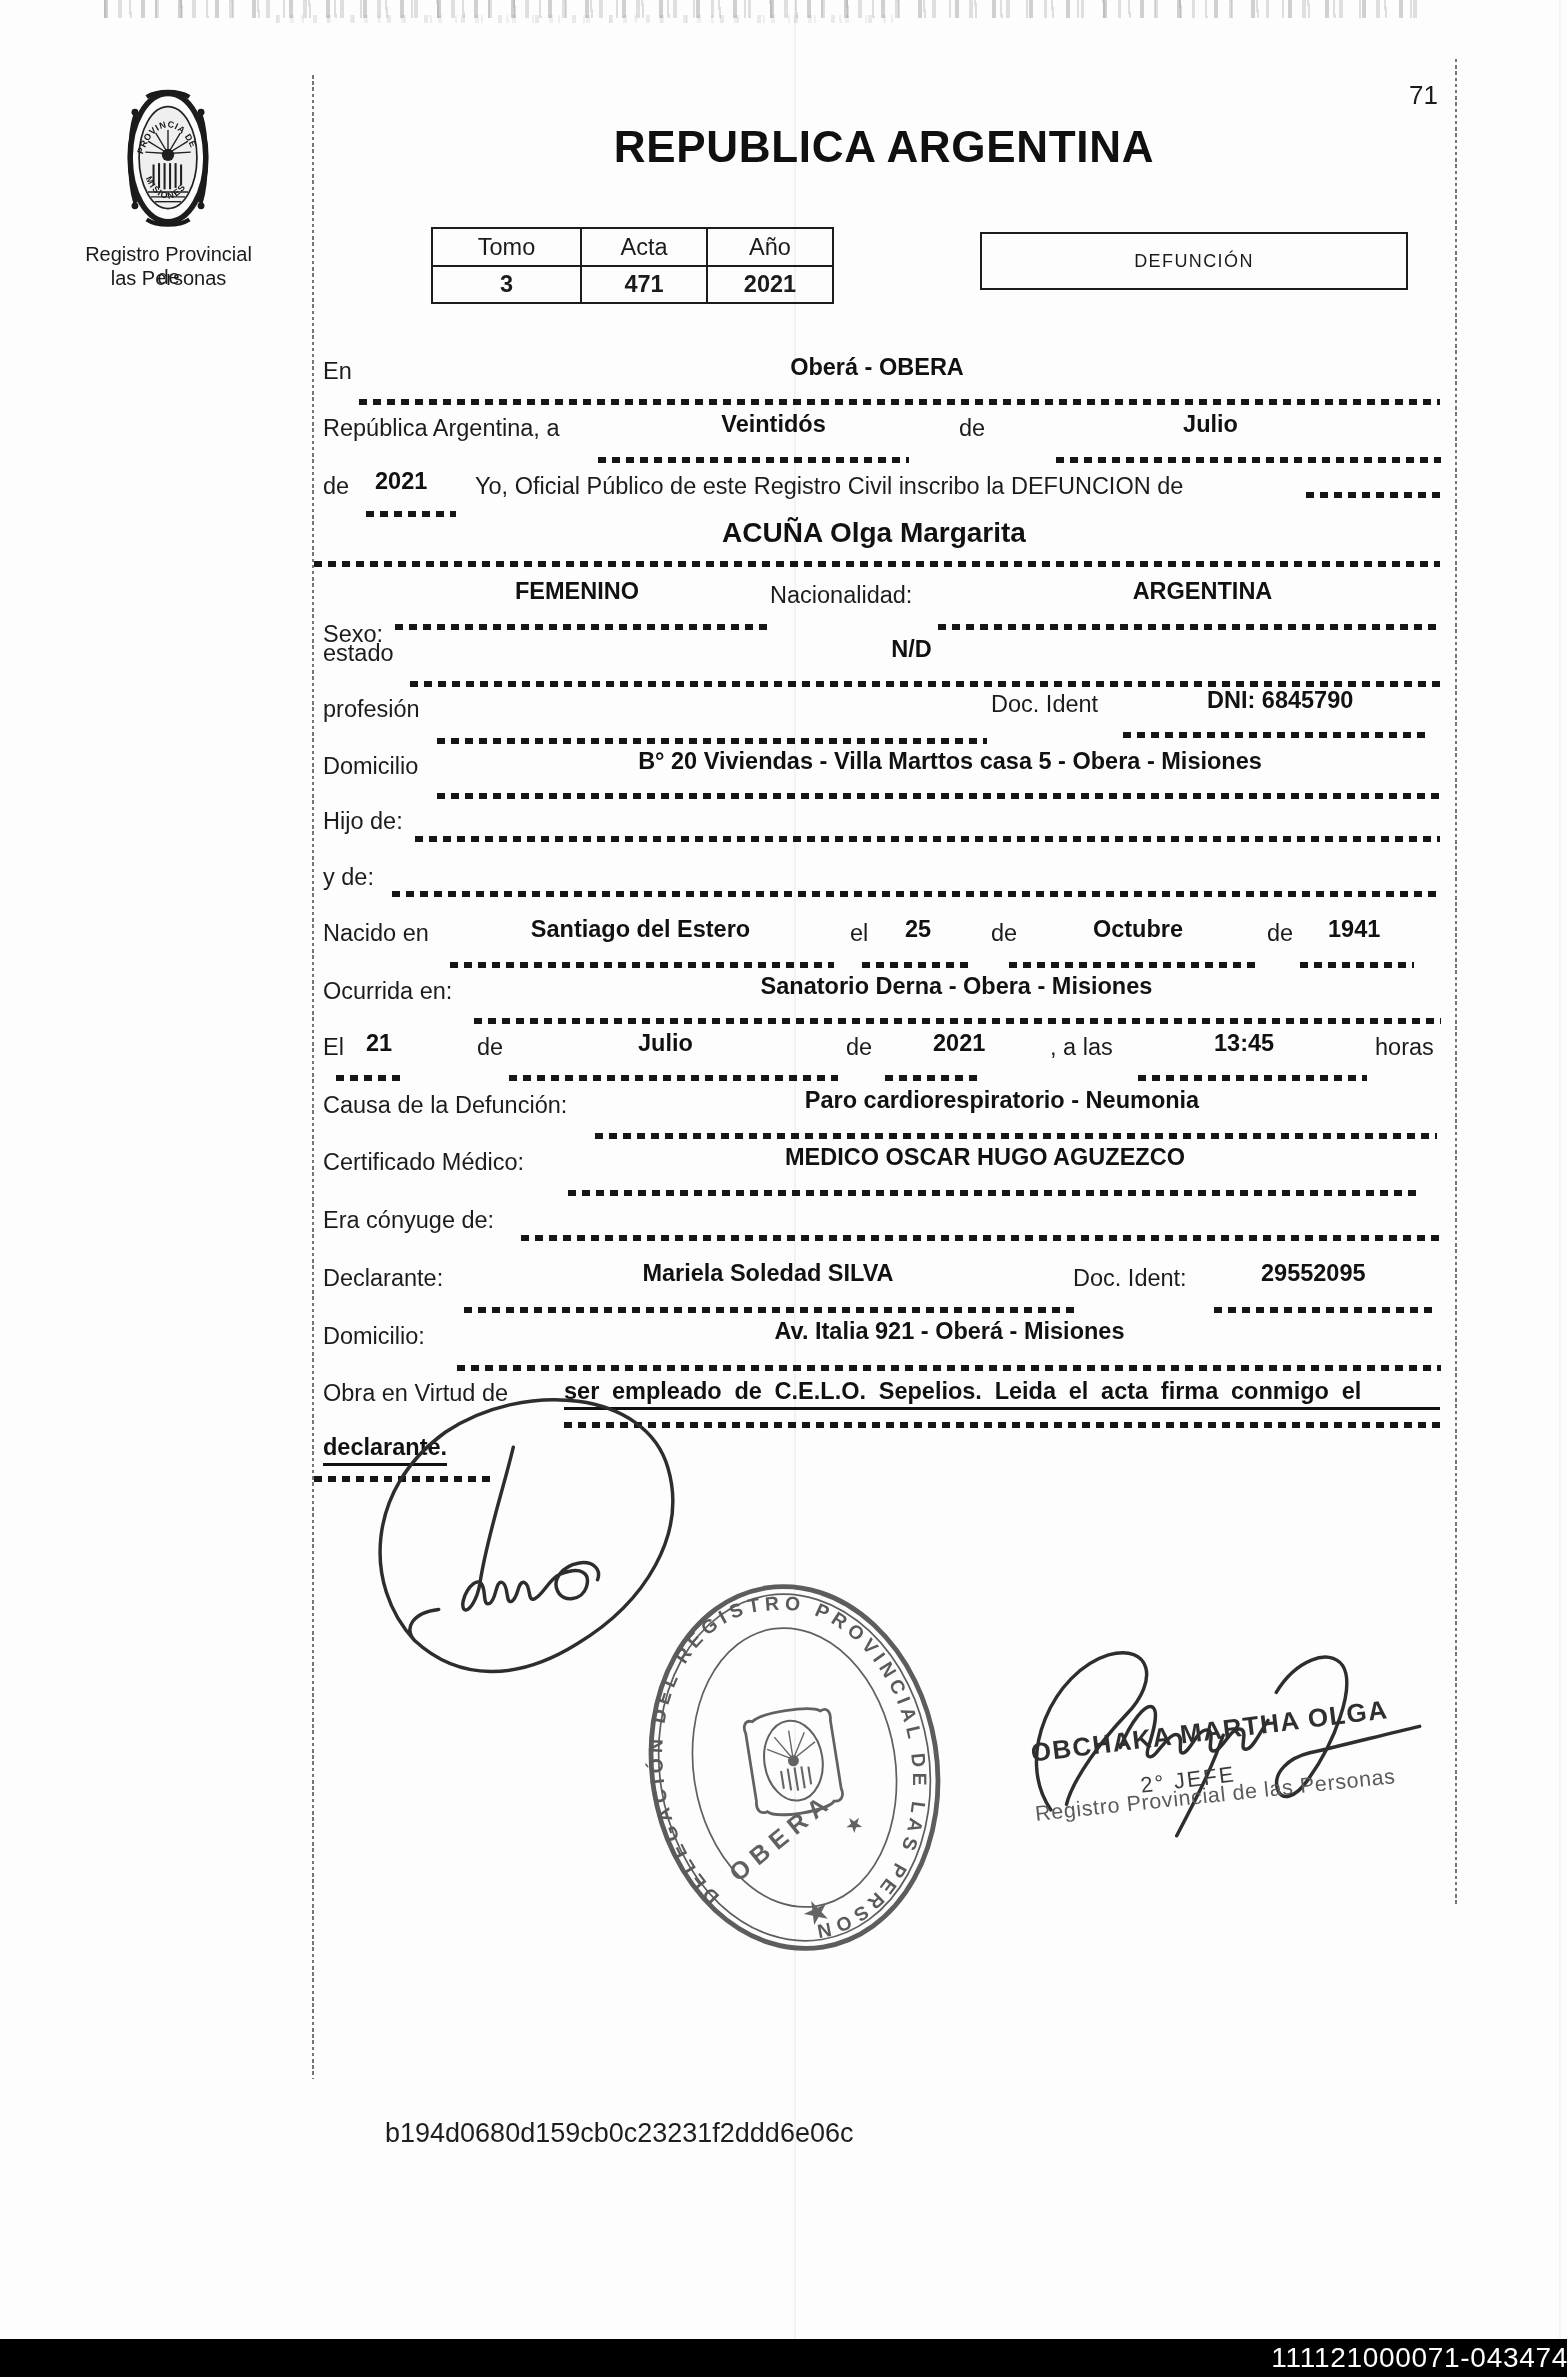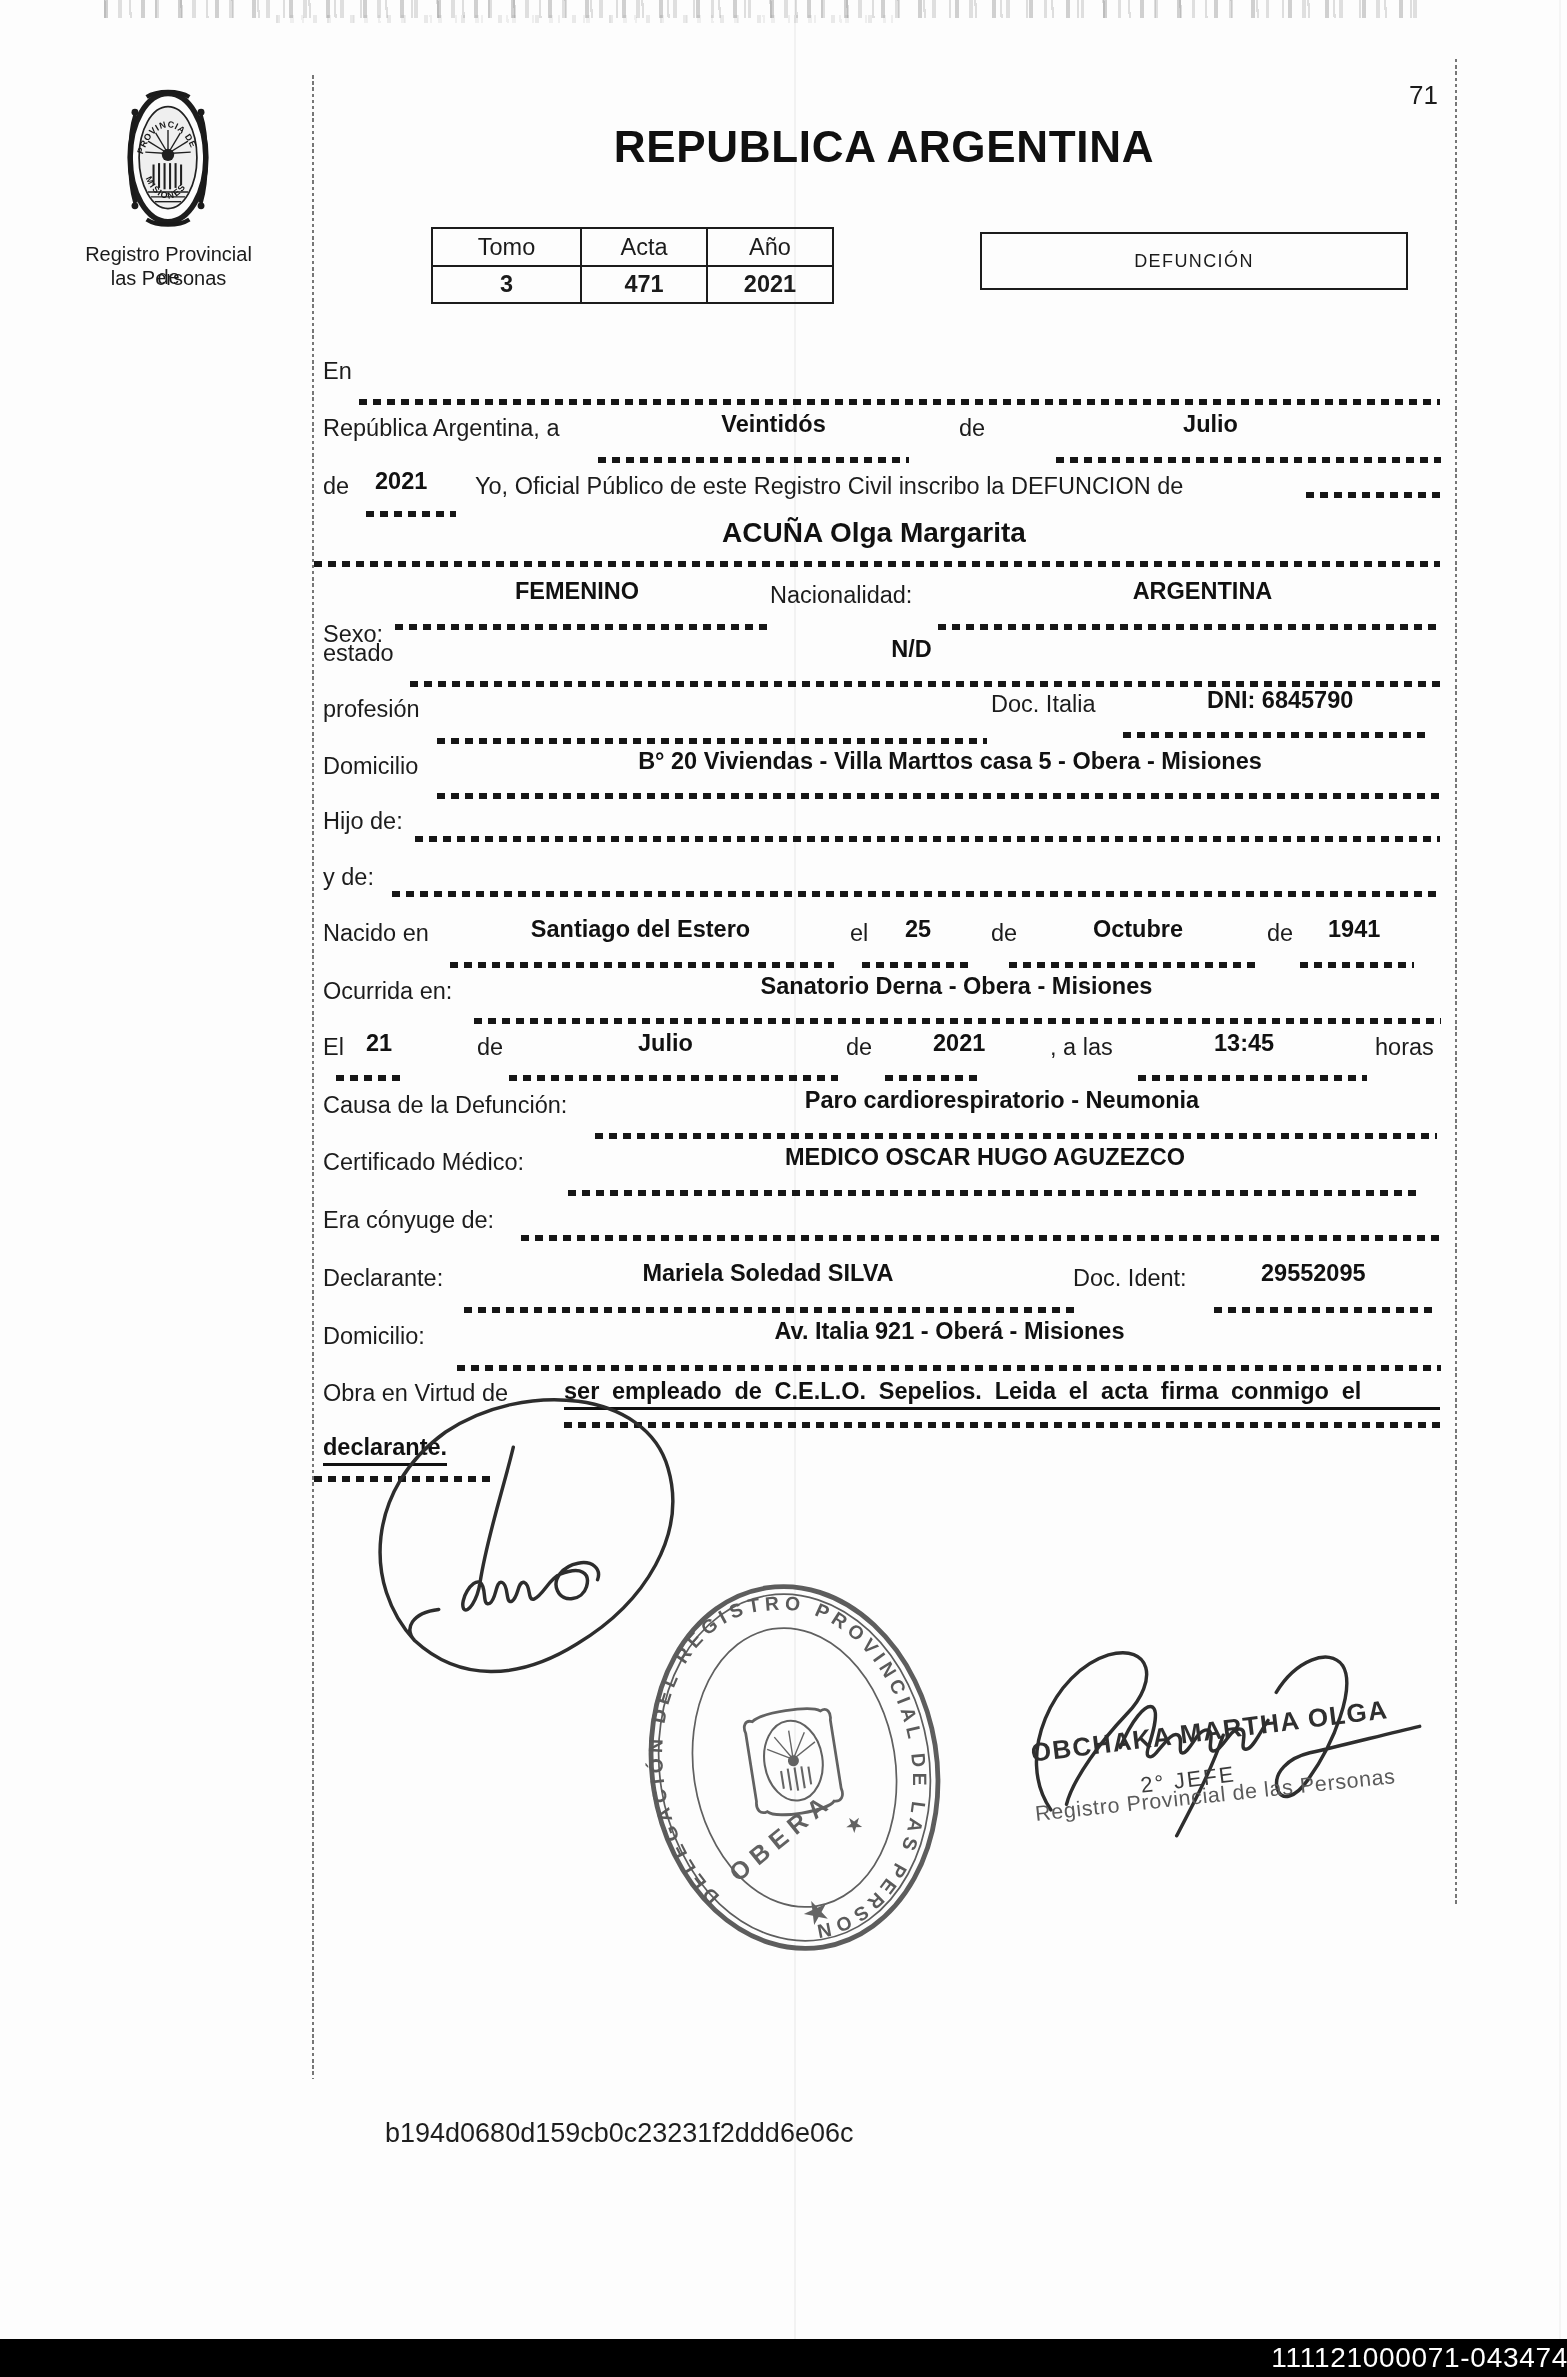--- a/index.html
+++ b/index.html
@@ -103,20 +103,21 @@
       <td>3</td>
       <td>471</td>
       <td>2021</td>
     </tr>
   </tbody>
     </table>
 
   <div class="abs box" style="left:980px;top:232px;width:424px;height:54px;">DEFUNCIÓN</div>
 
   <div class="abs lbl" style="left:323px;top:358px;">En</div>
+  <div class="abs val ctr" style="left:314px;top:354px;width:1126px;">Oberá - OBERA</div>
   <div class="abs dot" style="left:359px;top:399px;width:1081px;"></div>
 
   <div class="abs lbl" style="left:323px;top:415px;">República Argentina, a</div>
   <div class="abs val ctr" style="left:618px;top:411px;width:311px;">Veintidós</div>
   <div class="abs lbl" style="left:959px;top:415px;">de</div>
   <div class="abs val ctr" style="left:1057px;top:411px;width:307px;">Julio</div>
   <div class="abs dot" style="left:598px;top:457px;width:311px;"></div>
   <div class="abs dot" style="left:1056px;top:457px;width:385px;"></div>
 
   <div class="abs lbl" style="left:323px;top:473px;">de</div>
@@ -133,21 +134,21 @@
   <div class="abs lbl" style="left:770px;top:582px;">Nacionalidad:</div>
   <div class="abs val ctr" style="left:1123px;top:578px;width:159px;">ARGENTINA</div>
   <div class="abs dot" style="left:395px;top:624px;width:372px;"></div>
   <div class="abs dot" style="left:938px;top:624px;width:503px;"></div>
 
   <div class="abs lbl" style="left:323px;top:640px;">estado</div>
   <div class="abs val ctr" style="left:314px;top:636px;width:1195px;">N/D</div>
   <div class="abs dot" style="left:410px;top:681px;width:1031px;"></div>
 
   <div class="abs lbl" style="left:323px;top:696px;">profesión</div>
-  <div class="abs lbl" style="left:991px;top:691px;">Doc. Italia</div>
+  <div class="abs lbl" style="left:991px;top:691px;">Doc. Ident</div>
   <div class="abs val" style="left:1207px;top:687px;">DNI: 6845790</div>
   <div class="abs dot" style="left:437px;top:738px;width:550px;"></div>
   <div class="abs dot" style="left:1123px;top:732px;width:304px;"></div>
 
   <div class="abs lbl" style="left:323px;top:753px;">Domicilio</div>
   <div class="abs val ctr" style="left:387px;top:748px;width:1126px;">B° 20 Viviendas - Villa Marttos casa 5 - Obera - Misiones</div>
   <div class="abs dot" style="left:437px;top:793px;width:1004px;"></div>
 
   <div class="abs lbl" style="left:323px;top:808px;">Hijo de:</div>
   <div class="abs dot" style="left:415px;top:836px;width:1025px;"></div>

